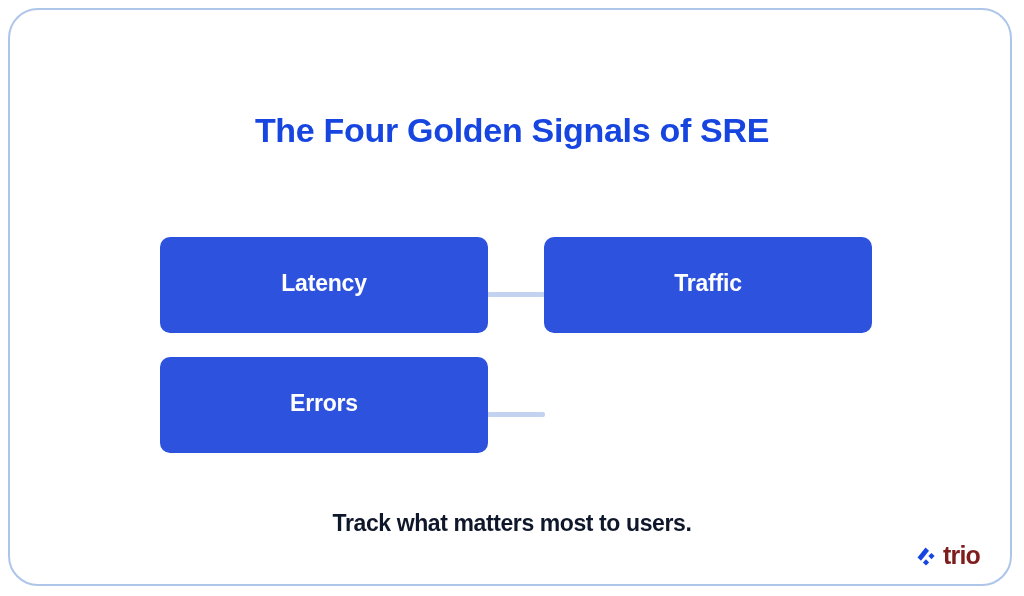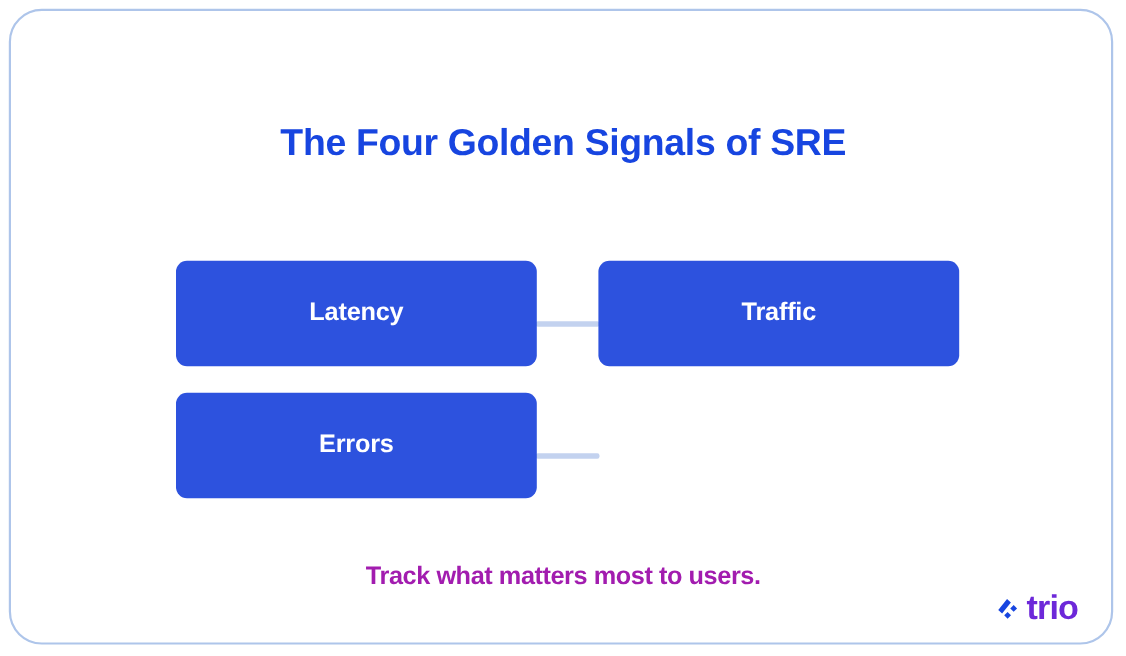--- a/index.html
+++ b/index.html
@@ -84,42 +84,42 @@
   .conn-row1 { top: 175px; }
 
   .caption {
     position: absolute;
     left: 0;
     top: 500px;
     width: 1004px;
     text-align: center;
     font-size: 23px;
     font-weight: bold;
-    color: #a21caf;
+    color: #0f172a;
     letter-spacing: -0.4px;
   }
 
   
   .logo {
     position: absolute;
     right: 30px;
     bottom: 16px;
     display: flex;
     align-items: center;
     gap: 5px;
   }
   .logo-mark {
     width: 22px;
     height: 20px;
     display: block;
   }
   .logo-word {
-    font-size: 31px;
+    font-size: 25px;
     font-weight: bold;
-    color: #6d28d9;
+    color: #7f1d1d;
     letter-spacing: -0.8px;
     line-height: 1;
   }
 </style>
 </head>
 <body>
 
 <div class="card">
 
   <div class="title">The Four Golden Signals of SRE</div>

